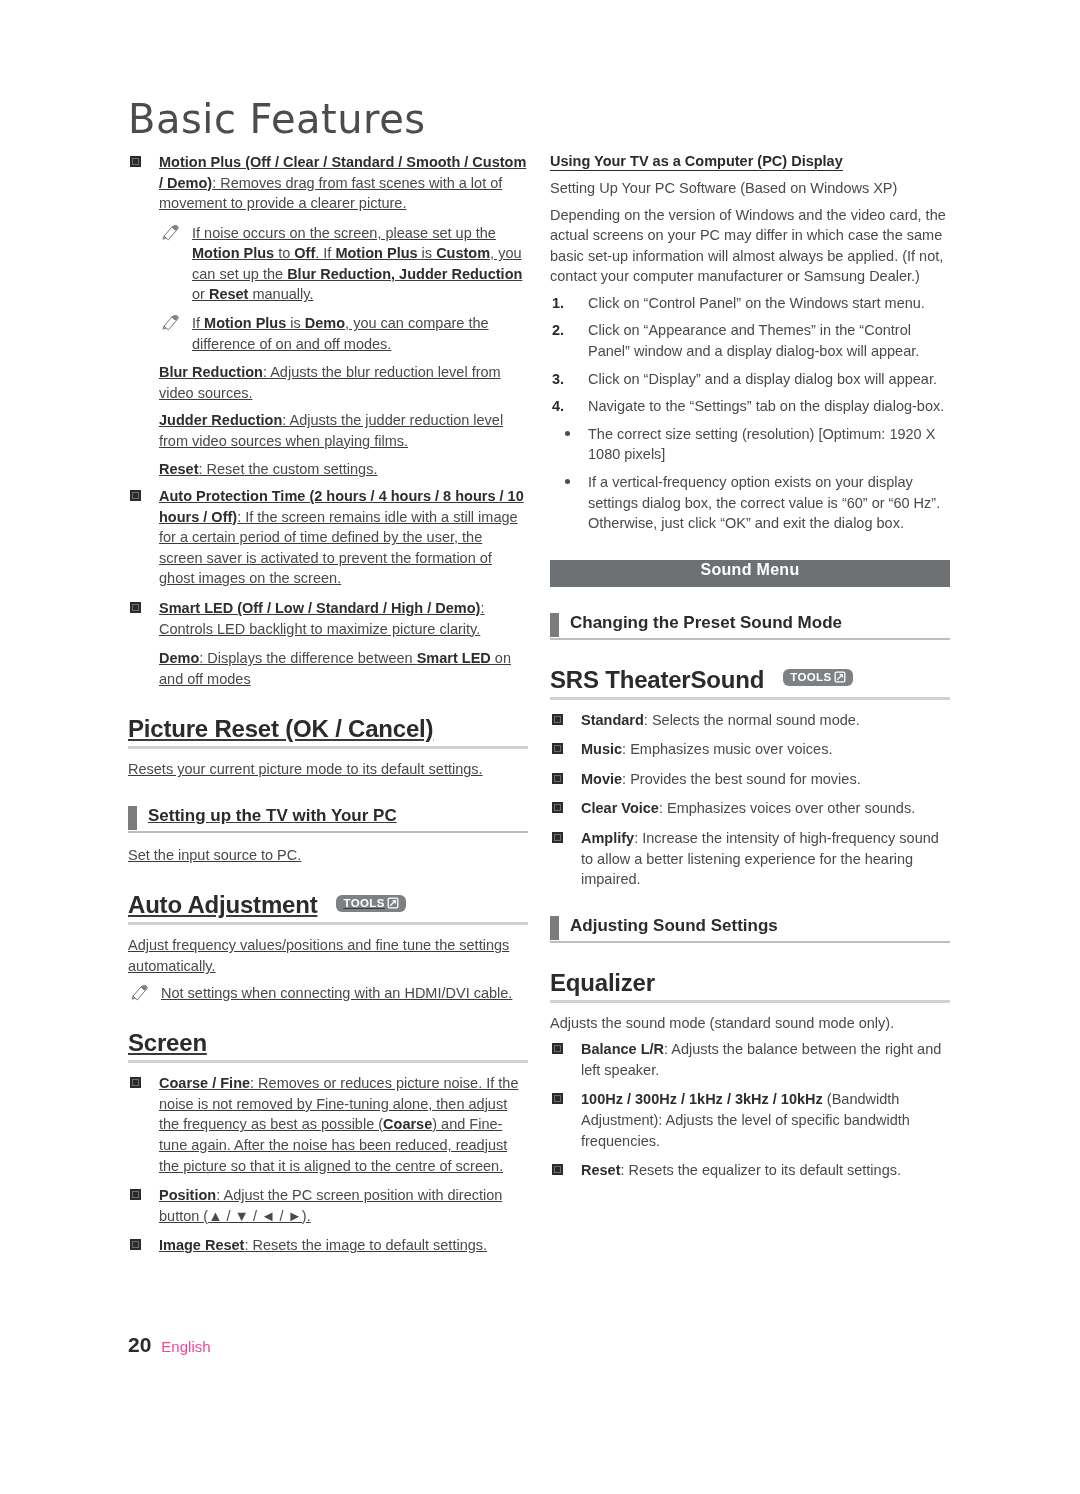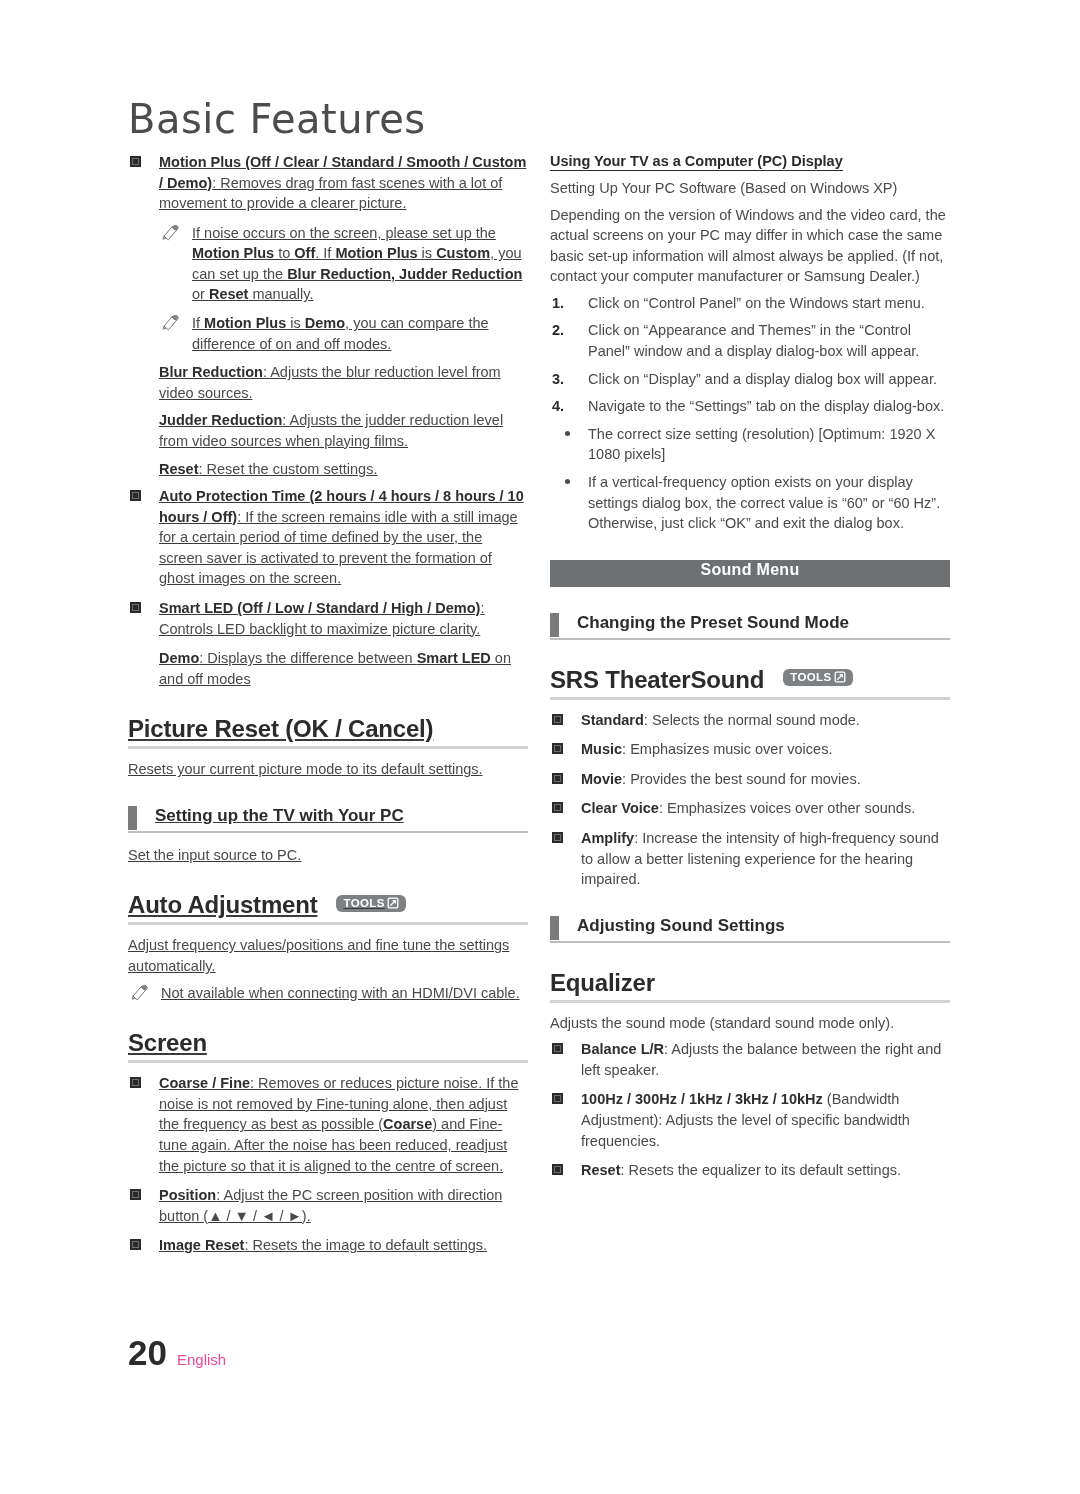--- a/index.html
+++ b/index.html
@@ -114,21 +114,21 @@
   .h-big-rule {
     height: 3px;
     background: #d2d2d2;
     margin-bottom: 10px;
   }
 
   
   .h-bar {
     position: relative;
     margin: 26px 0 0 0;
-    padding-left: 27px;
+    padding-left: 20px;
     font-size: 17px;
     font-weight: bold;
     color: #2b2b2b;
     padding-bottom: 5px;
   }
   .h-bar .bar {
     position: absolute;
     left: 0;
     top: 0px;
     width: 9px;
@@ -221,21 +221,21 @@
   
   .footer {
     position: absolute;
     left: 128px;
     top: 1333px;
     display: flex;
     align-items: baseline;
     gap: 10px;
   }
   .footer .pg {
-    font-size: 35px;
+    font-size: 21px;
     font-weight: bold;
     color: #2b2b2b;
   }
   .footer .lang {
     font-size: 15px;
     color: #ec4899;
   }
 </style>
 </head>
 <body>
@@ -323,21 +323,21 @@
     <div class="h-big-rule"></div>
     <div class="para">Adjust frequency values/positions and fine tune the settings automatically.</div>
 
     <div class="note flush">
       <svg class="pencil" viewBox="0 0 24 18">
         <path d="M3.2 14.8 L13.2 3.0 L18.6 7.4 L8.6 19.2 Z" fill="#fff" stroke="#6a6a6a" stroke-width="1.1" transform="scale(0.92) translate(0,-1)"></path>
         <path d="M13.0 3.2 L18.4 7.6 L20.6 5.0 C21.4 4.0 19.0 0.8 17.6 1.1 Z" fill="#9a9a9a" stroke="#6a6a6a" stroke-width="0.9" transform="scale(0.92) translate(0,-1)"></path>
         <path d="M3.0 14.6 L2.0 18.4 L6.0 17.2 Z" fill="#bfbfbf" stroke="#6a6a6a" stroke-width="0.9" transform="scale(0.92) translate(0,-1)"></path>
         <circle cx="15.2" cy="3.4" r="1.6" fill="none" stroke="#6a6a6a" stroke-width="0.9"></circle>
       </svg>
-      <span>Not available when connecting with an HDMI/DVI cable.</span>
+      <span>Not settings when connecting with an HDMI/DVI cable.</span>
     </div>
 
     <div class="h-big">
       <span>Screen</span>
     </div>
     <div class="h-big-rule"></div>
 
     <div class="bullet-item">
       <span class="sq"></span>
       <span class="b">Coarse / Fine</span><span>: Removes or reduces picture noise. If the noise is not removed by Fine-tuning alone, then adjust the frequency as best as possible (</span><span class="b">Coarse</span><span>) and Fine-tune again. After the noise has been reduced, readjust the picture so that it is aligned to the centre of screen.</span>

